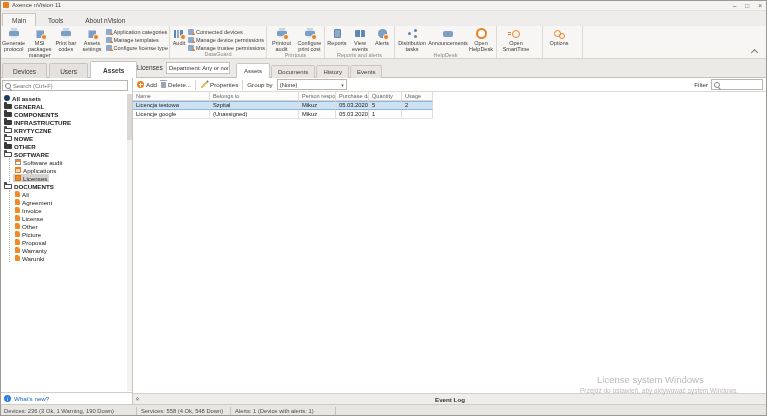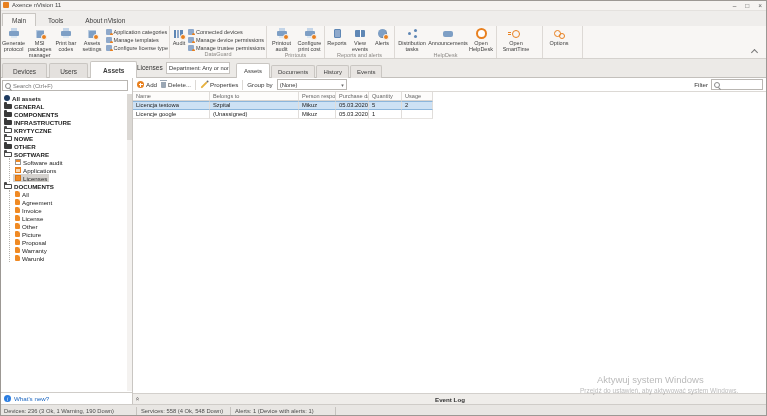--- a/index.html
+++ b/index.html
@@ -525,20 +525,20 @@
       </div>
     </div>
 
     <div class="eventlog">
       <span class="expander">«</span>
       <span class="eltitle">Event Log</span>
     </div>
   </div>
 </div>
 
-<div class="wm1">Aktywuj system Windows</div>
+<div class="wm1">License system Windows</div>
 <div class="wm2">Przejdź do ustawień, aby aktywować system Windows.</div>
 
 <div class="statusbar">
   <span class="seg seg1">Devices: 236 (3 Ok, 1 Warning, 190 Down)</span>
   <span class="seg seg2">Services: 558 (4 Ok, 548 Down)</span>
   <span class="seg seg3">Alerts: 1 (Device with alerts: 1)</span>
 </div>
 
 </body></html>

